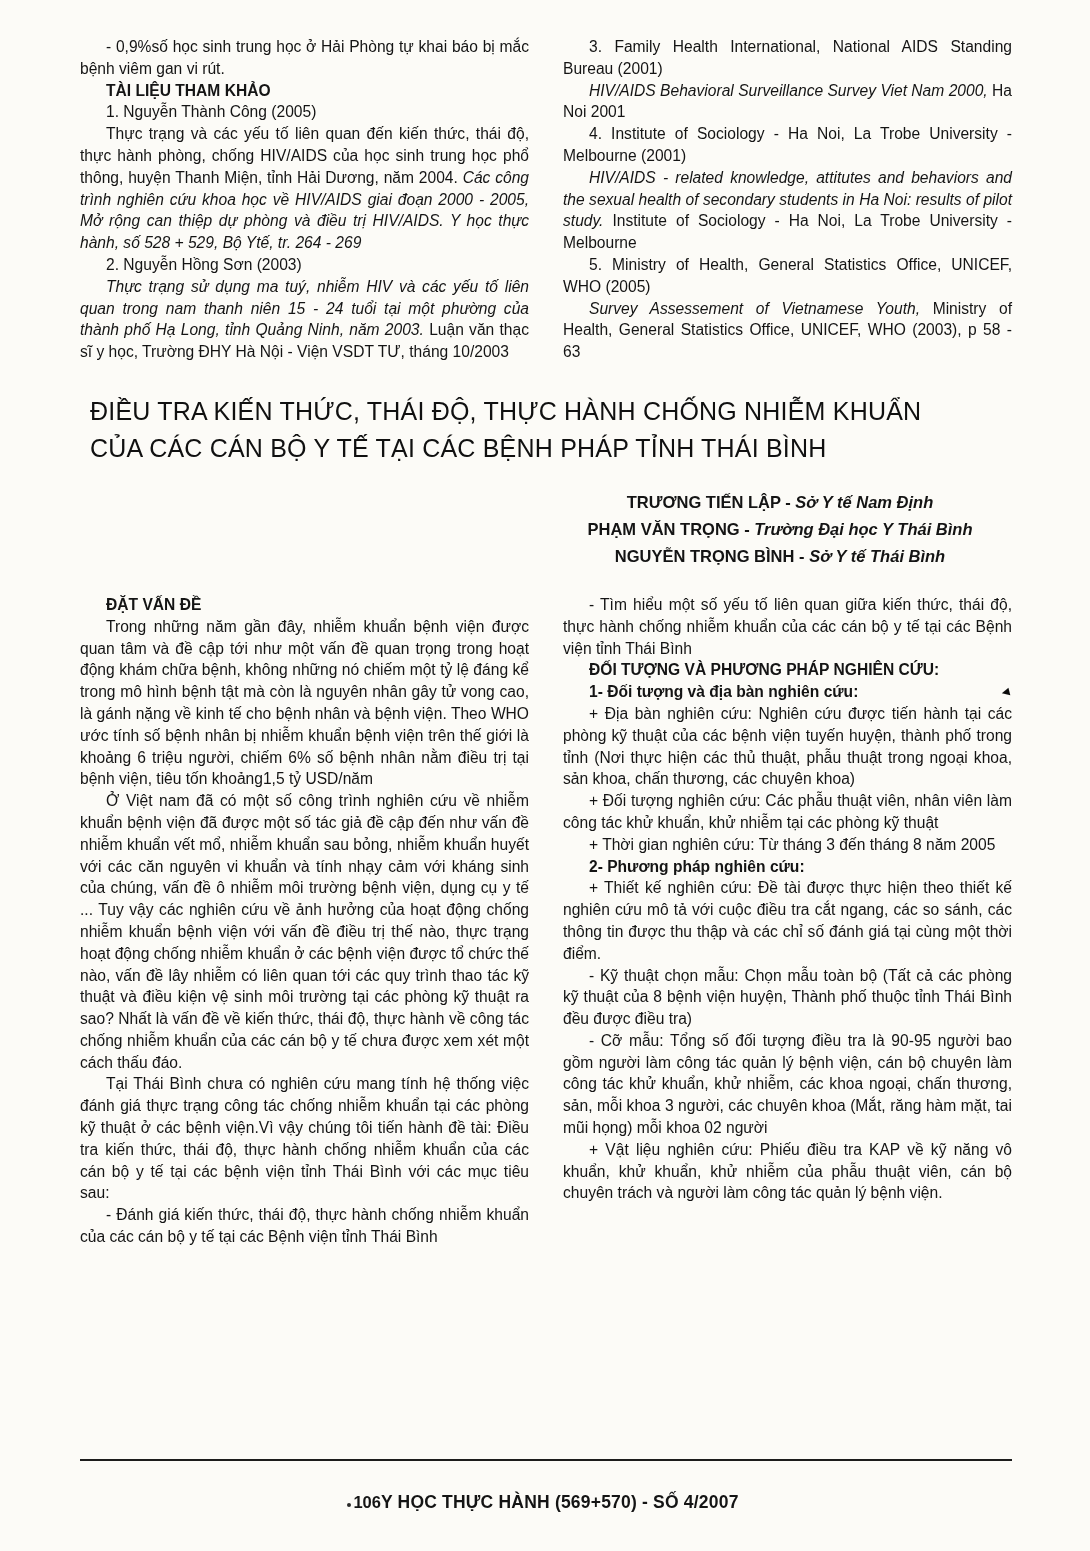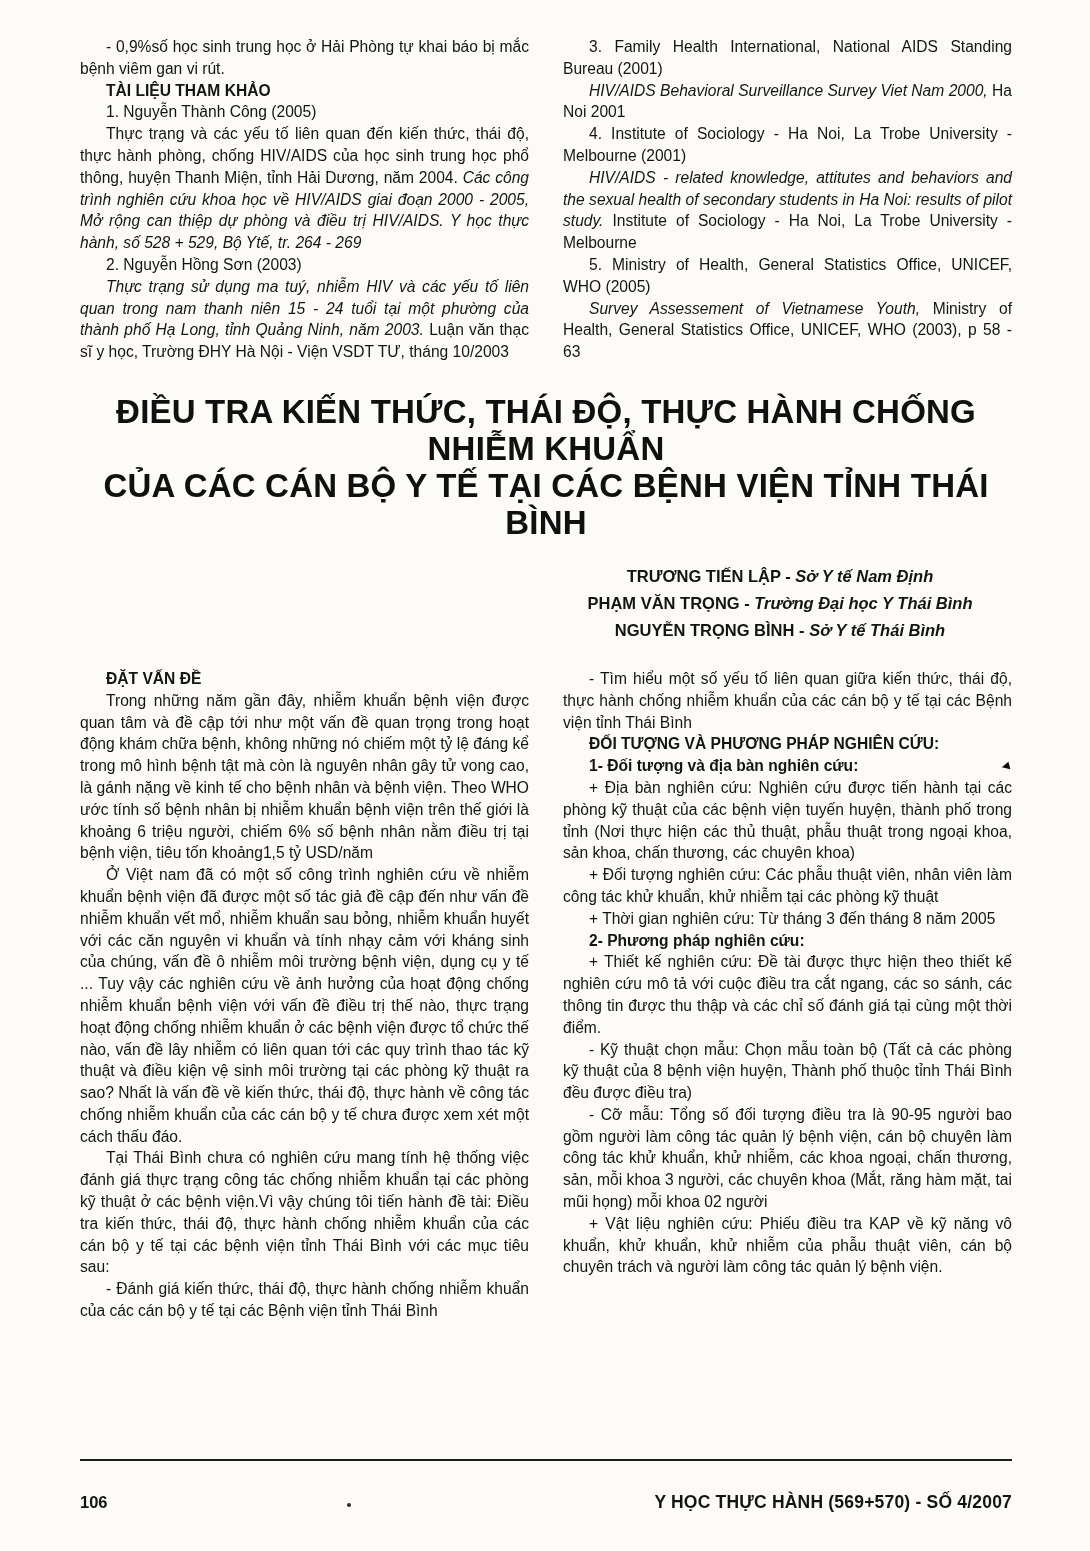--- a/index.html
+++ b/index.html
@@ -16,23 +16,23 @@
   .content{padding:36px 78px 0 80px;}
   .cols{display:flex;gap:34px;}
   .col{flex:1 1 0;min-width:0;}
   p{margin:0;}
   .t{font-size:15.6px;line-height:21.8px;text-align:justify;}
   .ind{text-indent:26px;}
   .b{font-weight:700;}
   .i{font-style:italic;}
   .title{
     margin:30px 10px 0;
-    text-align:center;
-    font-weight:700;
-    font-size:33px;
+    text-align:left;
+    font-weight:400;
+    font-size:25px;
     line-height:37px;
     letter-spacing:.2px;
     color:#101010;
   }
   .authors{
     margin:22px 0 0 470px;
     width:460px;
     text-align:center;
     font-weight:700;
     font-size:16.5px;
@@ -45,21 +45,21 @@
     font-size:13px;
     line-height:21.8px;
     transform:rotate(-14deg);
     color:#0a0a0a;
     text-indent:0;
   }
   .footer{
     position:absolute;left:80px;right:78px;bottom:38px;
     border-top:2px solid #1c1c1c;
     padding-top:11px;
-    display:flex;justify-content:space-between;align-items:baseline;
+    display:flex;justify-content:center;align-items:baseline;
   }
   .footer .pg{font-weight:700;font-size:16.5px;}
   .footer .jn{font-weight:700;font-size:17.5px;letter-spacing:.2px;margin-top:20px;}
   .dot-artifact{
     position:absolute;left:347px;bottom:44px;
     width:4px;height:4px;border-radius:50%;background:#2a2a2a;
   }
 </style>
 </head>
 <body>
@@ -81,21 +81,21 @@
         <p class="t ind"><span class="i">HIV/AIDS Behavioral Surveillance Survey Viet Nam 2000,</span><span> Ha Noi 2001</span></p>
         <p class="t ind">4. Institute of Sociology - Ha Noi, La Trobe University - Melbourne (2001)</p>
         <p class="t ind"><span class="i">HIV/AIDS - related knowledge, attitutes and behaviors and the sexual health of secondary students in Ha Noi: results of pilot study.</span><span> Institute of Sociology - Ha Noi, La Trobe University - Melbourne</span></p>
         <p class="t ind">5. Ministry of Health, General Statistics Office, UNICEF, WHO (2005)</p>
         <p class="t ind"><span class="i">Survey Assessement of Vietnamese Youth,</span><span> Ministry of Health, General Statistics Office, UNICEF, WHO (2003), p 58 - 63</span></p>
       </div>
     </div>
 
     <h1 class="title">
       <span>ĐIỀU TRA KIẾN THỨC, THÁI ĐỘ, THỰC HÀNH CHỐNG NHIỄM KHUẨN</span><br>
-      <span>CỦA CÁC CÁN BỘ Y TẾ TẠI CÁC BỆNH VIỆN TỈNH THÁI BÌNH</span>
+      <span>CỦA CÁC CÁN BỘ Y TẾ TẠI CÁC BỆNH PHÁP TỈNH THÁI BÌNH</span>
     </h1>
 
     <div class="authors">
       <p><span class="nm">TRƯƠNG TIẾN LẬP - </span><span class="aff">Sở Y tế Nam Định</span></p>
       <p><span class="nm">PHẠM VĂN TRỌNG - </span><span class="aff">Trường Đại học Y Thái Bình</span></p>
       <p><span class="nm">NGUYỄN TRỌNG BÌNH - </span><span class="aff">Sở Y tế Thái Bình</span></p>
     </div>
 
     <div class="cols body-cols">
       <div class="col">

